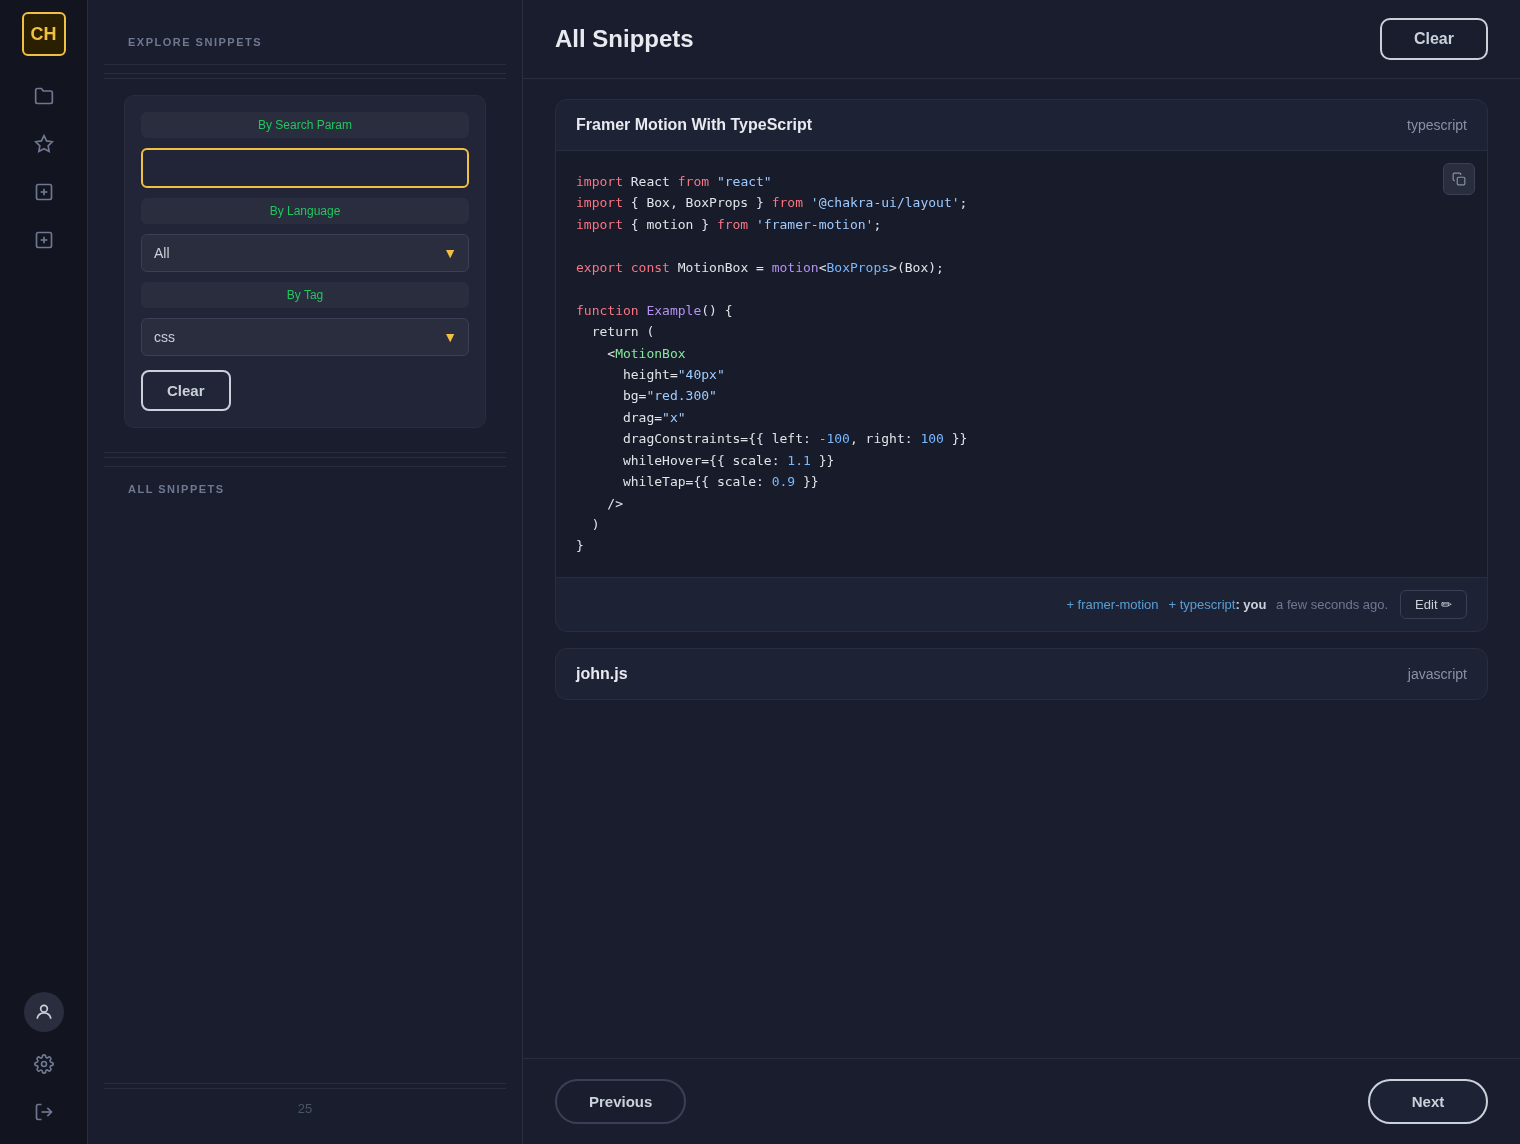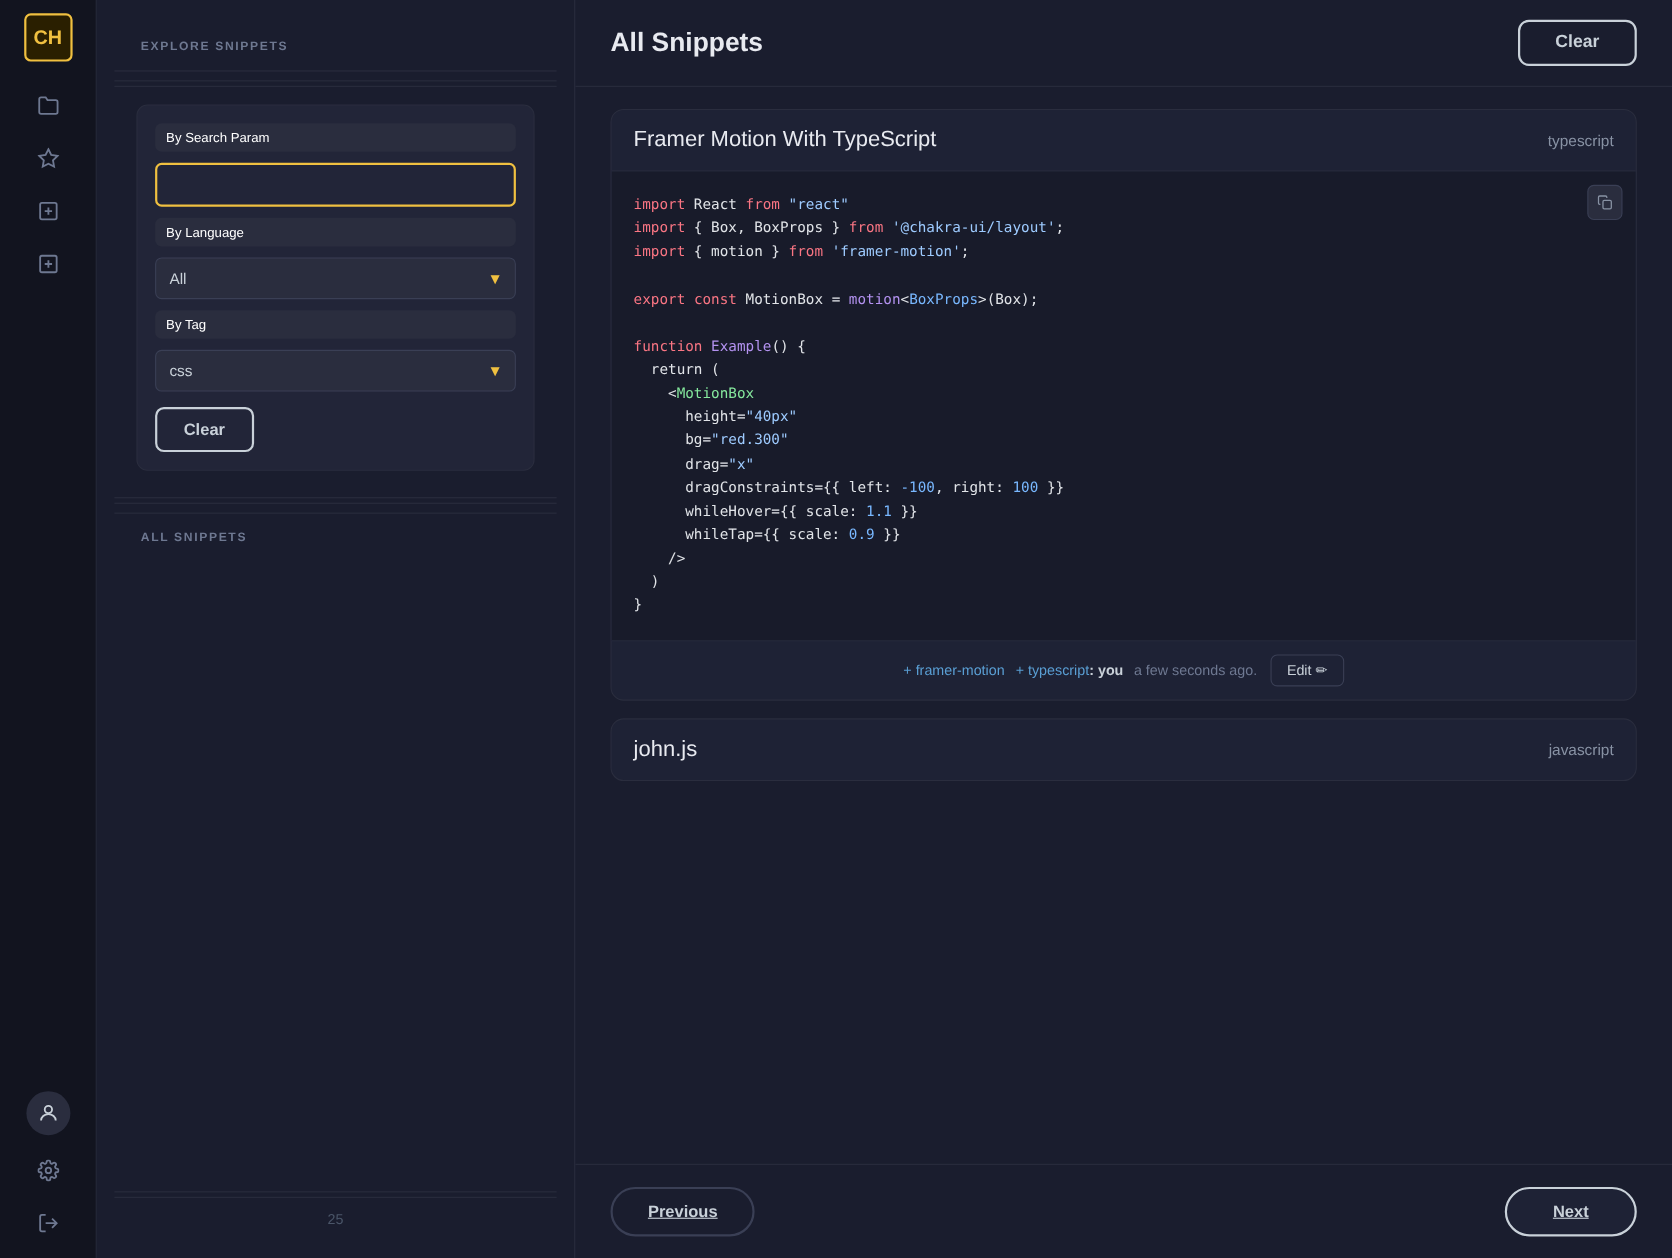--- a/index.html
+++ b/index.html
@@ -88,24 +88,25 @@
       background: #222538;
       border: 1px solid #2a2d3e;
       border-radius: 10px;
       padding: 16px;
       display: flex;
       flex-direction: column;
       gap: 10px;
     }
     .filter-label {
       font-size: 12px;
-      color: #ffffff;
+      color: #22c55e;
       background: #2a2d3e;
       border-radius: 6px;
       padding: 6px 10px;
+      text-align: center;
     }
     .filter-input {
       background: transparent;
       border: 2px solid #f0c040;
       border-radius: 6px;
       padding: 10px 12px;
       color: #c9d1d9;
       font-size: 14px;
       outline: none;
       width: 100%;
@@ -220,22 +221,22 @@
       overflow: hidden;
     }
     .snippet-card-header {
       display: flex;
       align-items: center;
       justify-content: space-between;
       padding: 16px 20px;
       border-bottom: 1px solid #2a2d3e;
     }
     .snippet-title {
-      font-size: 20px;
-      font-weight: 400;
+      font-size: 16px;
+      font-weight: 700;
       color: #e8eaf0;
     }
     .snippet-lang {
       font-size: 14px;
       color: #8892a4;
     }
 
     
     .code-block {
       background: #181b2a;
@@ -276,21 +277,21 @@
       padding: 16px 20px;
       font-size: 14px;
       color: #8892a4;
       line-height: 1.6;
     }
 
     
     .snippet-footer {
       display: flex;
       align-items: center;
-      justify-content: center;
+      justify-content: flex-end;
       padding: 12px 20px;
       border-top: 1px solid #2a2d3e;
     }
     .snippet-tags {
       display: flex;
       gap: 10px;
       align-items: center;
     }
     .tag {
       font-size: 13px;
@@ -332,21 +333,20 @@
       padding: 16px 20px;
     }
 
     
     .bottom-nav {
       display: flex;
       align-items: center;
       justify-content: space-between;
       padding: 20px 32px;
       border-top: 1px solid #2a2d3e;
-      text-decoration: underline;
     }
     .nav-btn {
       background: transparent;
       border: 2px solid #3a3f55;
       border-radius: 24px;
       padding: 12px 32px;
       color: #c9d1d9;
       font-size: 15px;
       font-weight: 600;
       cursor: pointer;

